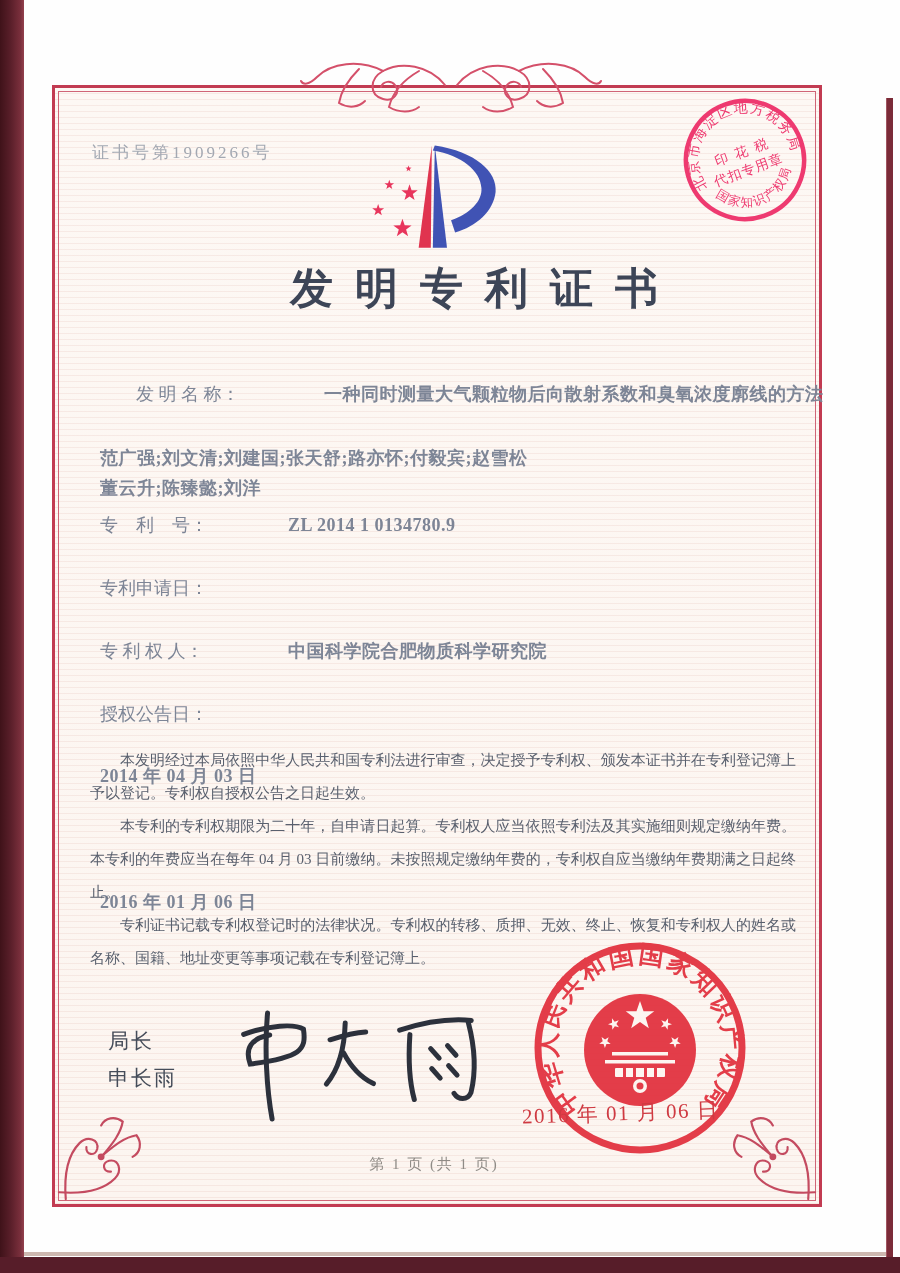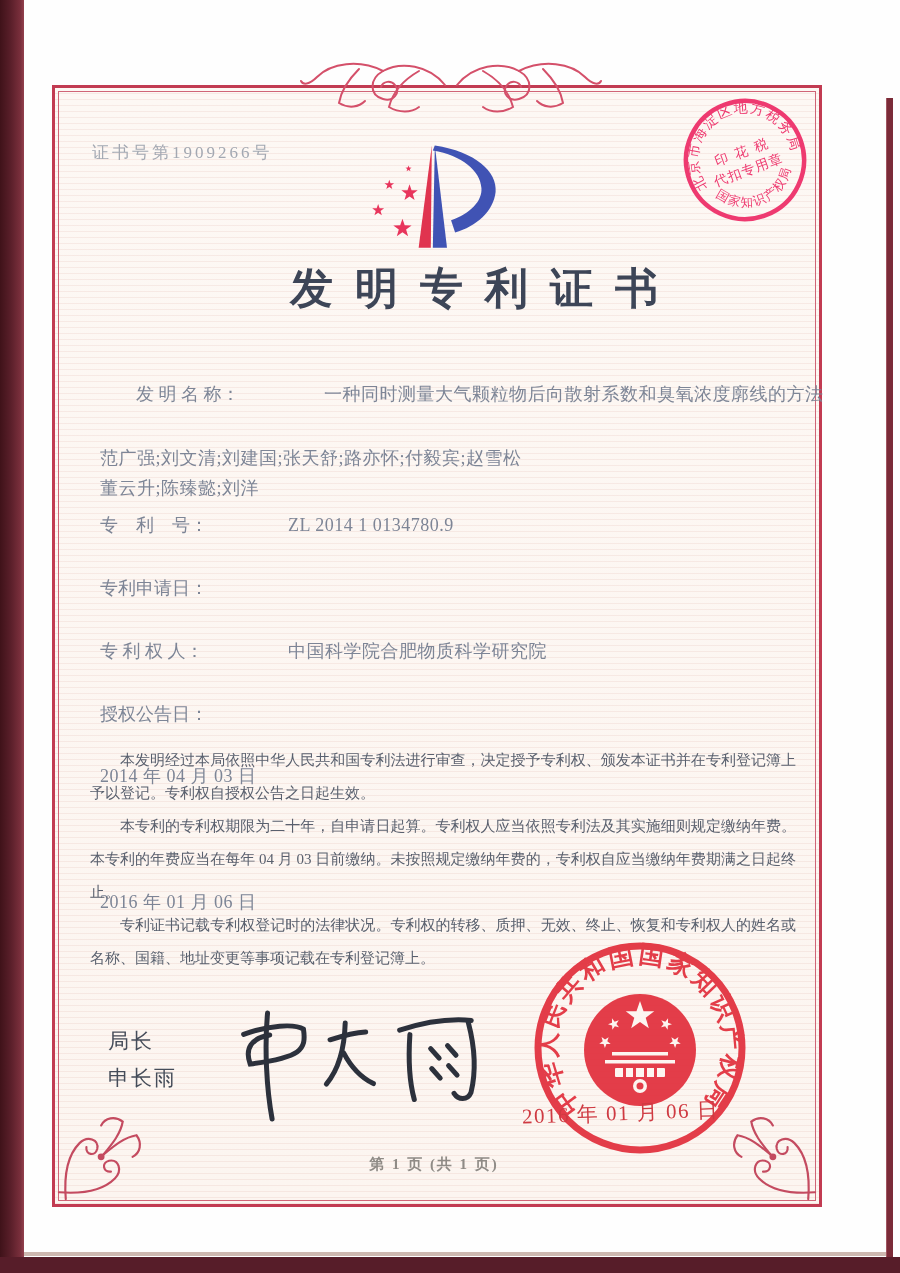--- a/index.html
+++ b/index.html
@@ -31,41 +31,41 @@
   .cert-no{position:absolute;left:92px;top:141px;font-size:17px;letter-spacing:3px;color:#a3a8b2;}
   .logo{position:absolute;left:366px;top:139px;width:162px;height:114px;}
   .stamp{position:absolute;left:681px;top:96px;width:128px;height:128px;}
 
   .title{position:absolute;left:52px;top:260px;width:764px;text-align:center;
     font-size:43px;font-weight:600;color:#3d4557;letter-spacing:22px;text-indent:22px;margin-left:40px;}
 
   .field-row{position:absolute;left:100px;width:710px;display:flex;align-items:flex-start;
     font-size:18px;color:#7d8596;line-height:30px;}
   .field-label{flex:0 0 188px;white-space:nowrap;}
-  .field-value{flex:1;letter-spacing:0.5px;}
+  .field-value{flex:1;letter-spacing:0.5px;font-weight:bold;}
   .row-name{top:379px;margin-left:36px;}
   .row-inventors{top:443px;}
   .row-patentno{top:510px;}
   .row-filing{top:573px;flex-direction:column;}
   .row-patentee{top:636px;}
   .row-grant{top:699px;flex-direction:column;}
 
   .paragraphs{position:absolute;left:90px;top:744px;width:706px;color:#59606e;}
   .paragraphs p{margin:0;font-size:15px;line-height:33px;text-indent:2em;text-align:justify;}
 
   .sig-title{position:absolute;left:108px;top:1027px;font-size:21px;color:#454c59;letter-spacing:2px;}
   .sig-name{position:absolute;left:108px;top:1064px;font-size:21px;color:#454c59;letter-spacing:2px;}
   .sig-script{position:absolute;left:225px;top:992px;width:280px;height:130px;}
 
   .seal{position:absolute;left:531px;top:939px;width:218px;height:218px;opacity:.93;}
   .seal-date{position:absolute;left:522px;top:1098px;width:260px;font-size:21px;color:#cf3a42;
     letter-spacing:1.5px;transform:rotate(-2deg);}
 
   .footer{position:absolute;left:52px;top:1155px;width:764px;text-align:center;
-    font-size:15px;color:#8f8b86;letter-spacing:2px;font-weight:bold;}
+    font-size:15px;color:#8f8b86;letter-spacing:2px;}
 </style>
 </head>
 <body>
 
 <svg width="0" height="0" style="position:absolute">
   <defs>
     <polygon id="star" points="0,-10 2.35,-3.24 9.51,-3.09 3.8,1.24 5.88,8.09 0,4 -5.88,8.09 -3.8,1.24 -9.51,-3.09 -2.35,-3.24"></polygon>
     <g id="scroll" fill="none" stroke="#d4506a" stroke-width="2" stroke-linecap="round">
       <path d="M4,28 C20,8 48,4 66,14 C80,22 80,38 66,42 C56,45 48,36 54,28 C58,23 66,24 68,30"></path>
       <path d="M66,14 C90,2 118,6 132,20 C140,28 146,28 148,24"></path>

